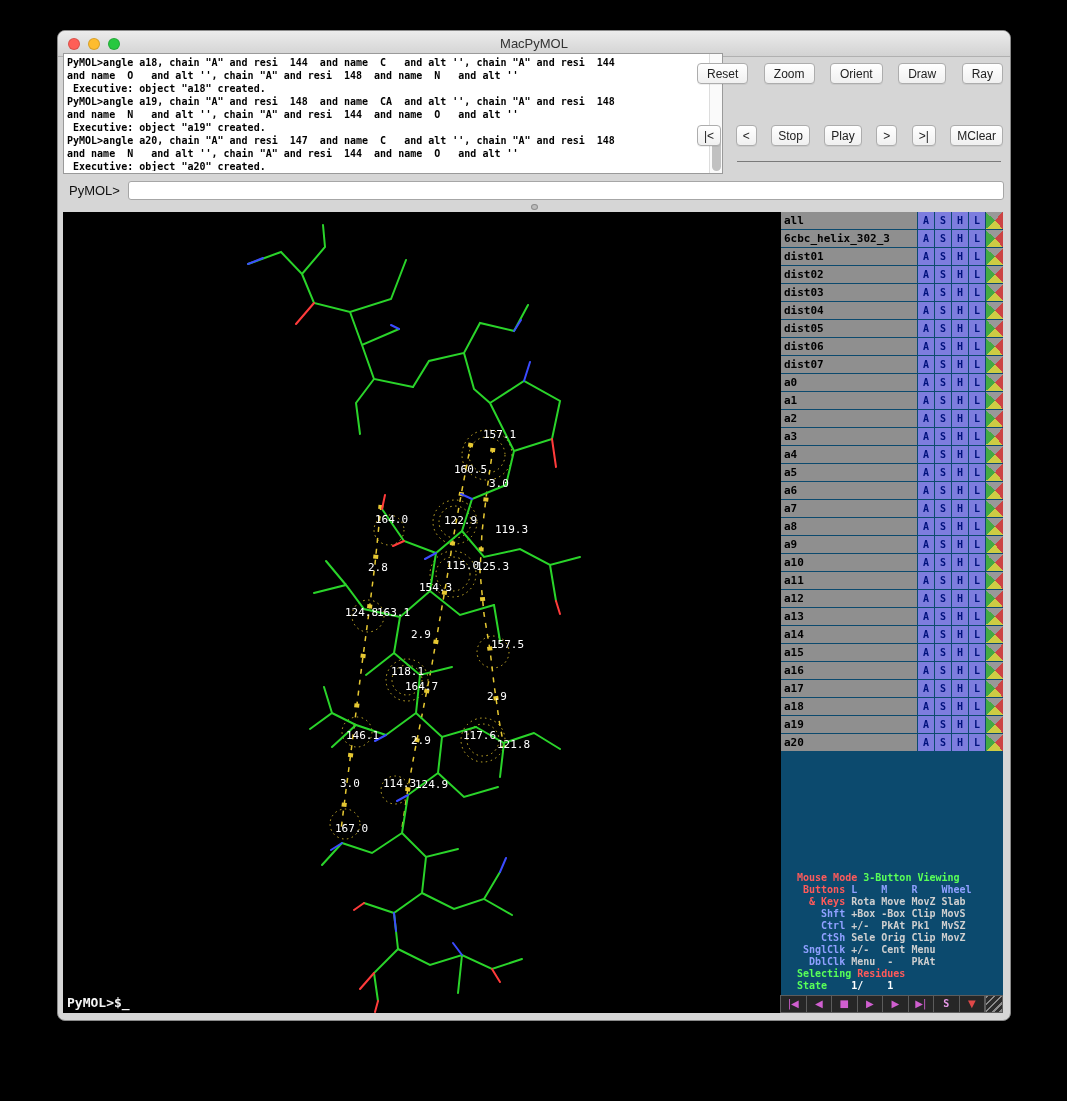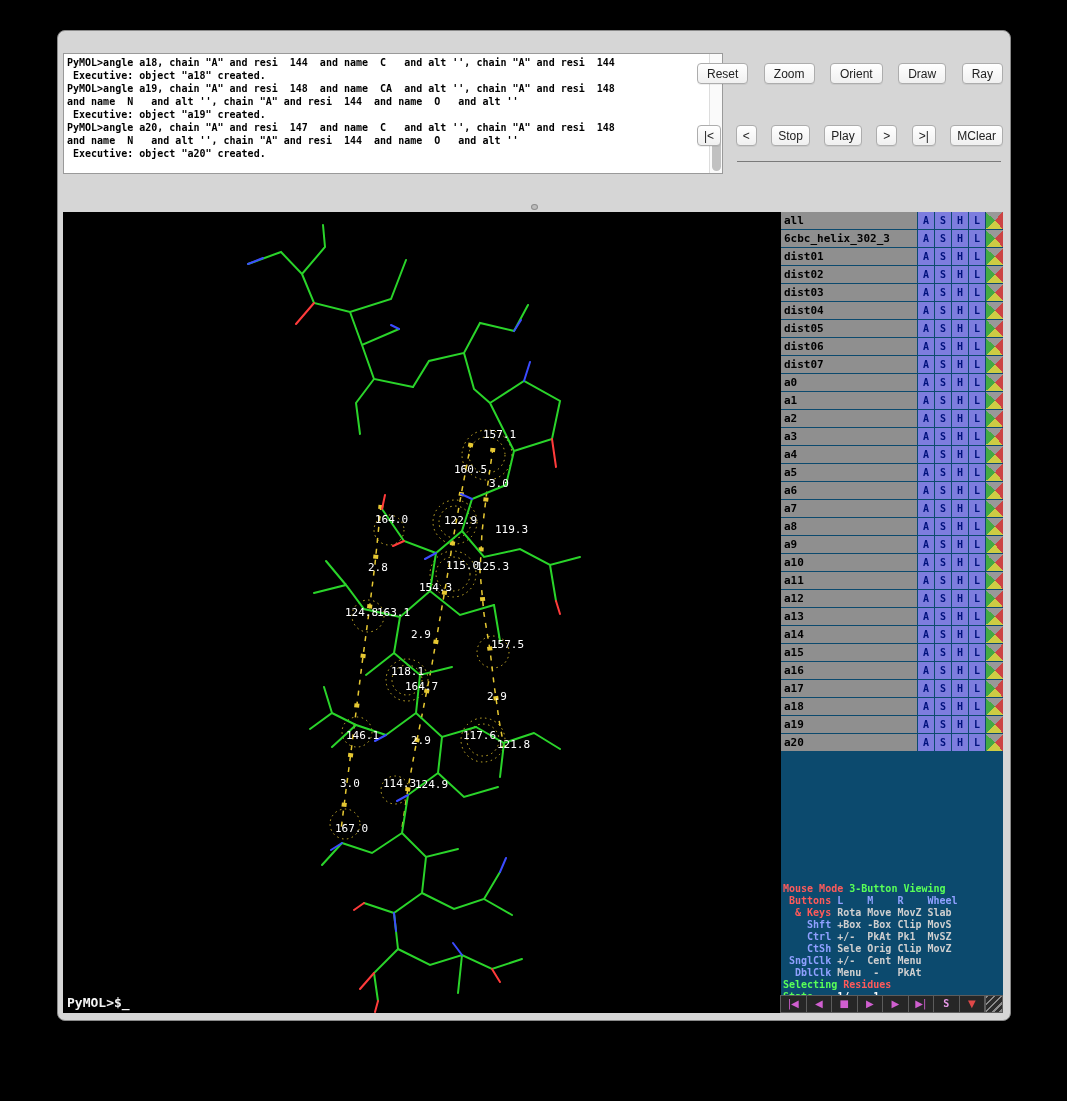--- a/index.html
+++ b/index.html
@@ -44,44 +44,53 @@
   .side-panel{position:relative;width:222px;height:801px;background:#0c4a6e;}
   .obj-row{display:flex;height:17px;margin-bottom:1px;}
   .obj-name{width:136px;background:#8f8f8f;color:#000;font-family:"DejaVu Sans Mono",monospace;
     font-size:11px;font-weight:bold;line-height:17px;padding-left:3px;box-sizing:border-box;
     overflow:hidden;white-space:nowrap;}
   .obj-btn{width:16px;margin-left:1px;background:#7d7dde;color:#00127d;text-align:center;
     font-family:"DejaVu Sans Mono",monospace;font-size:10px;font-weight:bold;line-height:17px;}
   .obj-cbtn{width:17px;margin-left:1px;
     background:conic-gradient(from 45deg,#cc4444 0 25%,#cccc44 0 50%,#44aa44 0 75%,#999 0 100%);}
   
-  .mouse-panel{position:absolute;left:2px;top:660px;width:220px;margin-top:11px;}
+  .mouse-panel{position:absolute;left:16px;top:660px;width:220px;}
   .mouse-line{font-family:"DejaVu Sans Mono",monospace;font-size:10px;font-weight:bold;
     line-height:12px;white-space:pre;}
   .mc-red{color:#ff5a5a}.mc-green{color:#58ff58}.mc-blue{color:#8fa0ff}
   .mc-gray{color:#cfcfcf}.mc-white{color:#fff}
   
   .vcr-row{position:absolute;left:0;top:783px;width:222px;height:18px;display:flex;}
   .vcr-btn{flex:1;background:#262626;border:1px solid #5c5c5c;margin-left:-1px;color:#d05fd0;
     font-size:10px;line-height:16px;text-align:center;font-family:"DejaVu Sans",sans-serif;}
   .vcr-btn.s{color:#e99ae9;font-weight:bold;font-family:"DejaVu Sans Mono",monospace;}
   .vcr-btn.down{color:#e04848;}
   .vcr-grip{width:16px;background:repeating-linear-gradient(135deg,#8a8a8a 0 2px,#2a2a2a 2px 5px);
     border:1px solid #5c5c5c;}
   
   svg text{fill:#fff;font-family:"DejaVu Sans Mono",monospace;font-size:11px;}
 </style>
 </head>
 <body>
 
 <div class="window">
+  <div class="titlebar">
+    <div class="lights">
+      <div class="light red"></div>
+      <div class="light yellow"></div>
+      <div class="light green"></div>
+    </div>
+    <div class="title">MacPyMOL</div>
+  </div>
 
   <div class="console">
     <div class="console-inner">
         <div class="console-line">PyMOL&gt;angle a18, chain "A" and resi  144  and name  C   and alt '', chain "A" and resi  144</div>
+        <div class="console-line">and name  O   and alt '', chain "A" and resi  148  and name  N   and alt ''</div>
         <div class="console-line"> Executive: object "a18" created.</div>
         <div class="console-line">PyMOL&gt;angle a19, chain "A" and resi  148  and name  CA  and alt '', chain "A" and resi  148</div>
         <div class="console-line">and name  N   and alt '', chain "A" and resi  144  and name  O   and alt ''</div>
         <div class="console-line"> Executive: object "a19" created.</div>
         <div class="console-line">PyMOL&gt;angle a20, chain "A" and resi  147  and name  C   and alt '', chain "A" and resi  148</div>
         <div class="console-line">and name  N   and alt '', chain "A" and resi  144  and name  O   and alt ''</div>
         <div class="console-line"> Executive: object "a20" created.</div>
       </div>
     <div class="console-sb">
       <div class="console-thumb"></div>
@@ -99,20 +108,24 @@
       <button class="mac-btn">|&lt;</button>
       <button class="mac-btn">&lt;</button>
       <button class="mac-btn">Stop</button>
       <button class="mac-btn">Play</button>
       <button class="mac-btn">&gt;</button>
       <button class="mac-btn">&gt;|</button>
       <button class="mac-btn">MClear</button>
     </div>
   <div class="movie-slider"></div>
 
+  <div class="prompt-row">
+    <span class="prompt-label">PyMOL&gt;</span>
+    <input class="prompt-input" value="" style="">
+  </div>
   <div class="splitter-dot"></div>
 
   <div class="content">
     <div class="viewport">
       <svg width="718" height="801" viewBox="0 0 718 801">
 
         <g stroke="#e6c832" fill="none" stroke-width="1" stroke-dasharray="1.5 3.5" opacity="0.9">
           <circle cx="424" cy="243" r="18"></circle>
             <circle cx="424" cy="243" r="25"></circle>
           <circle cx="392" cy="310" r="16"></circle>

